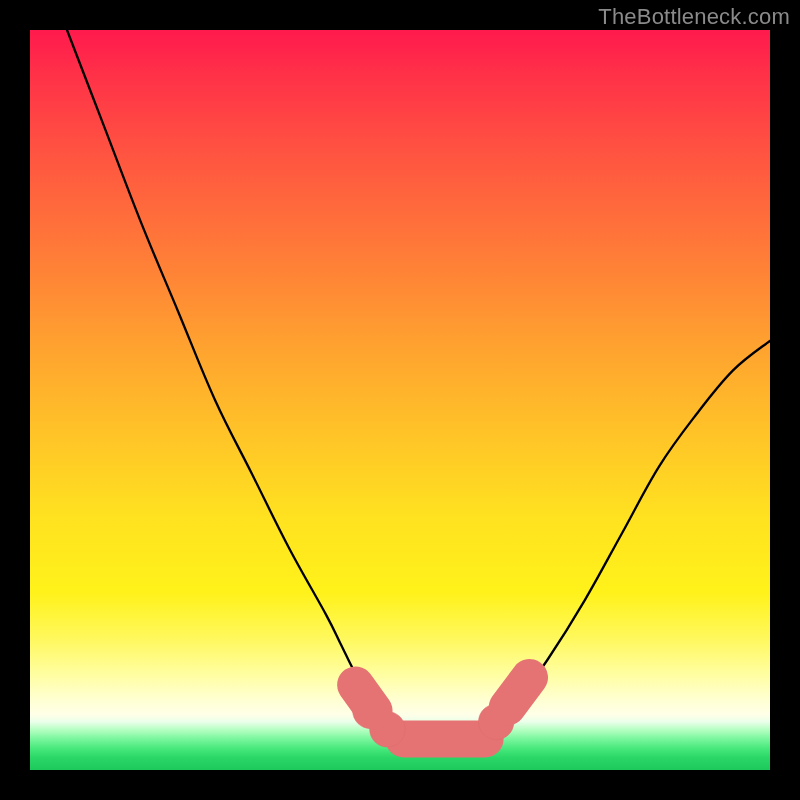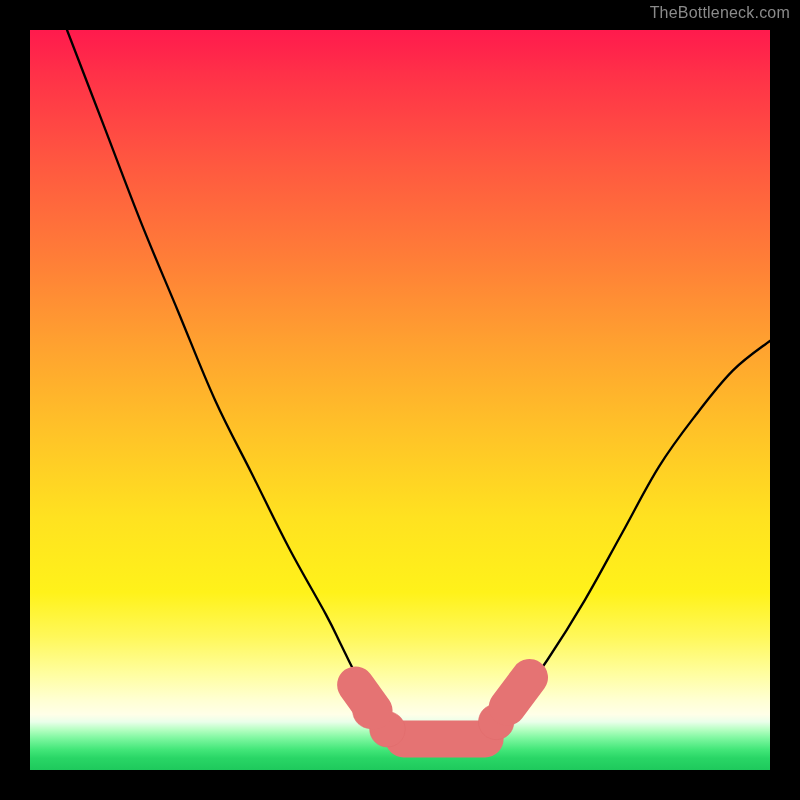--- a/index.html
+++ b/index.html
@@ -52,21 +52,21 @@
     top: 0;
     width: 740px;
     height: 740px;
     overflow: visible;
   }
   .watermark {
     position: absolute;
     top: 4px;
     right: 10px;
     color: #8a8a8a;
-    font-size: 16px;
+    font-size: 22px;
     letter-spacing: 0.2px;
     user-select: none;
   }
 </style>
 </head>
 <body>
 
 <div class="frame">
 
   <div class="plot-area">

